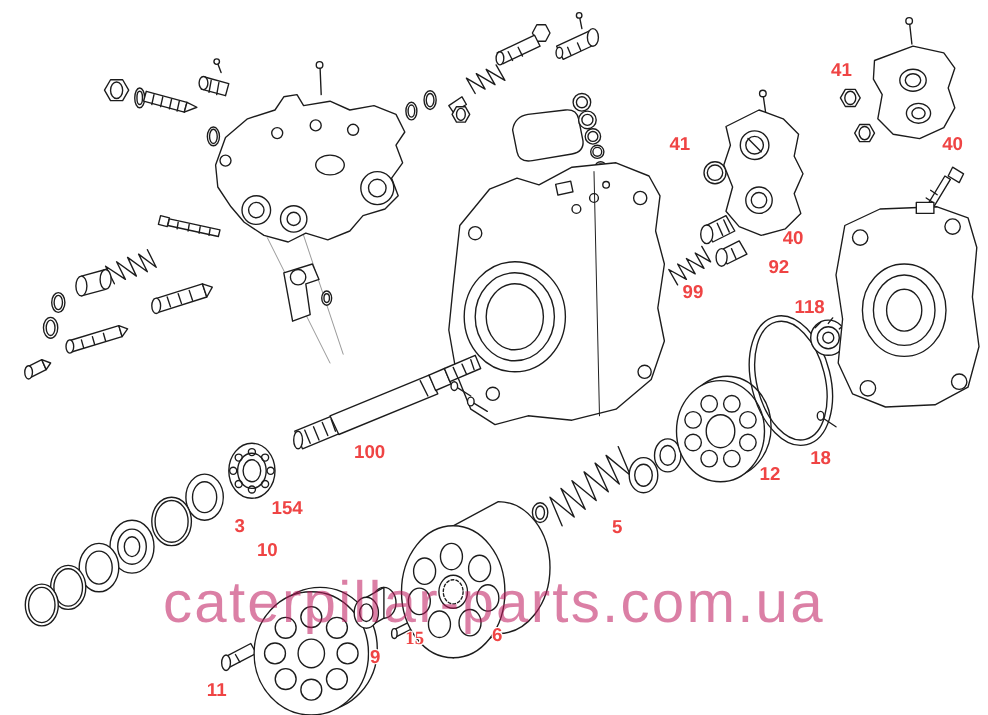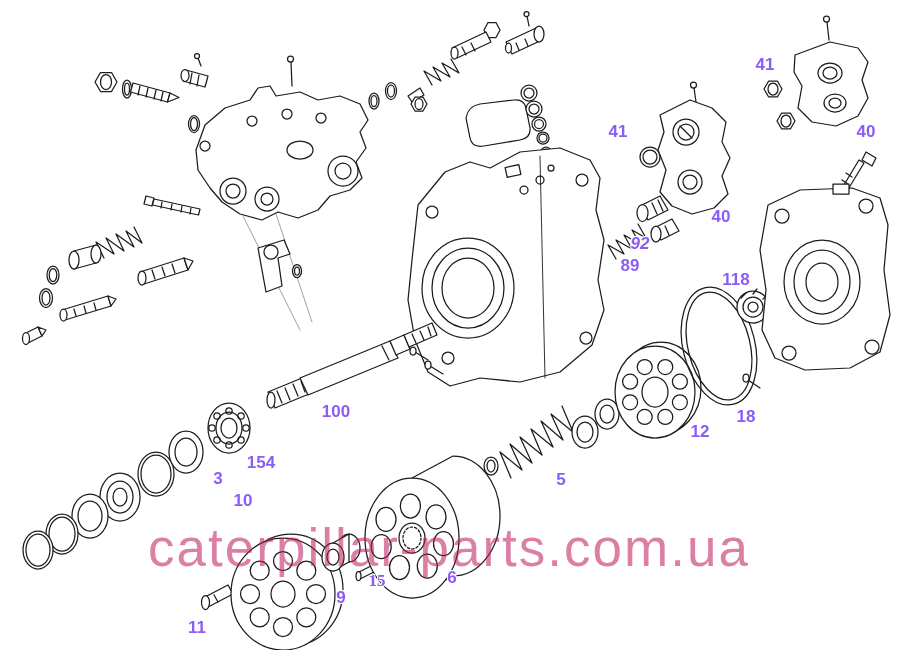--- a/index.html
+++ b/index.html
@@ -1,20 +1,20 @@
 <!DOCTYPE html>
 <html><head>
 <meta charset="utf-8">
 <style>
   html,body{margin:0;padding:0}
   body{width:898px;height:650px;background:#ffffff;position:relative;overflow:hidden;
        font-family:"Liberation Sans",sans-serif}
   .stage{position:absolute;inset:0}
   svg{position:absolute;left:0;top:0;display:block}
-  .callout{position:absolute;transform:translate(-50%,-50%);font-weight:bold;font-size:17px;color:#8b5cf6;
+  .callout{position:absolute;transform:translate(-50%,-50%);font-weight:bold;font-size:17px;color:#ef4444;
            text-shadow:-1px -1px 0 #fff,1px -1px 0 #fff,-1px 1px 0 #fff,1px 1px 0 #fff;line-height:1}
   .watermark{position:absolute;left:0;width:100%;top:517px;text-align:center;font-size:53px;
              letter-spacing:2px;color:#be185d;opacity:.55;white-space:nowrap;pointer-events:none}
 </style>
 </head>
 <body>
 
 <div class="stage">
 
 <svg width="898" height="650" viewBox="0 0 898 650" stroke="#1c1c1c" stroke-width="1.25" fill="none" stroke-linecap="round" stroke-linejoin="round">
@@ -354,22 +354,22 @@
     <line x1="748" y1="380" x2="760" y2="388"></line>
         <ellipse fill="#fff" cx="746" cy="378" rx="3" ry="4"></ellipse>
   </g>
 </svg>
 
   <div>
       <div class="callout" style="left: 765px; top: 64px;">41</div>
       <div class="callout" style="left: 866px; top: 131px;">40</div>
       <div class="callout" style="left: 618px; top: 131px;">41</div>
       <div class="callout" style="left: 721px; top: 216px;">40</div>
-      <div class="callout" style="left: 640px; top: 243px; font-style: italic;">92</div>
-      <div class="callout" style="left: 630px; top: 265px;">89</div>
+      <div class="callout" style="left: 708px; top: 243px;">92</div>
+      <div class="callout" style="left: 630px; top: 265px;">99</div>
       <div class="callout" style="left: 736px; top: 279px;">118</div>
       <div class="callout" style="left: 746px; top: 416px;">18</div>
       <div class="callout" style="left: 678px; top: 431px; margin-left: 22px;">12</div>
       <div class="callout" style="left: 561px; top: 479px;">5</div>
       <div class="callout" style="left: 336px; top: 411px;">100</div>
       <div class="callout" style="left: 261px; top: 462px;">154</div>
       <div class="callout" style="left: 218px; top: 478px;">3</div>
       <div class="callout" style="left: 243px; top: 500px;">10</div>
       <div class="callout" style="left: 197px; top: 583px; margin-top: 44px;">11</div>
       <div class="callout" style="left: 341px; top: 597px;">9</div>

